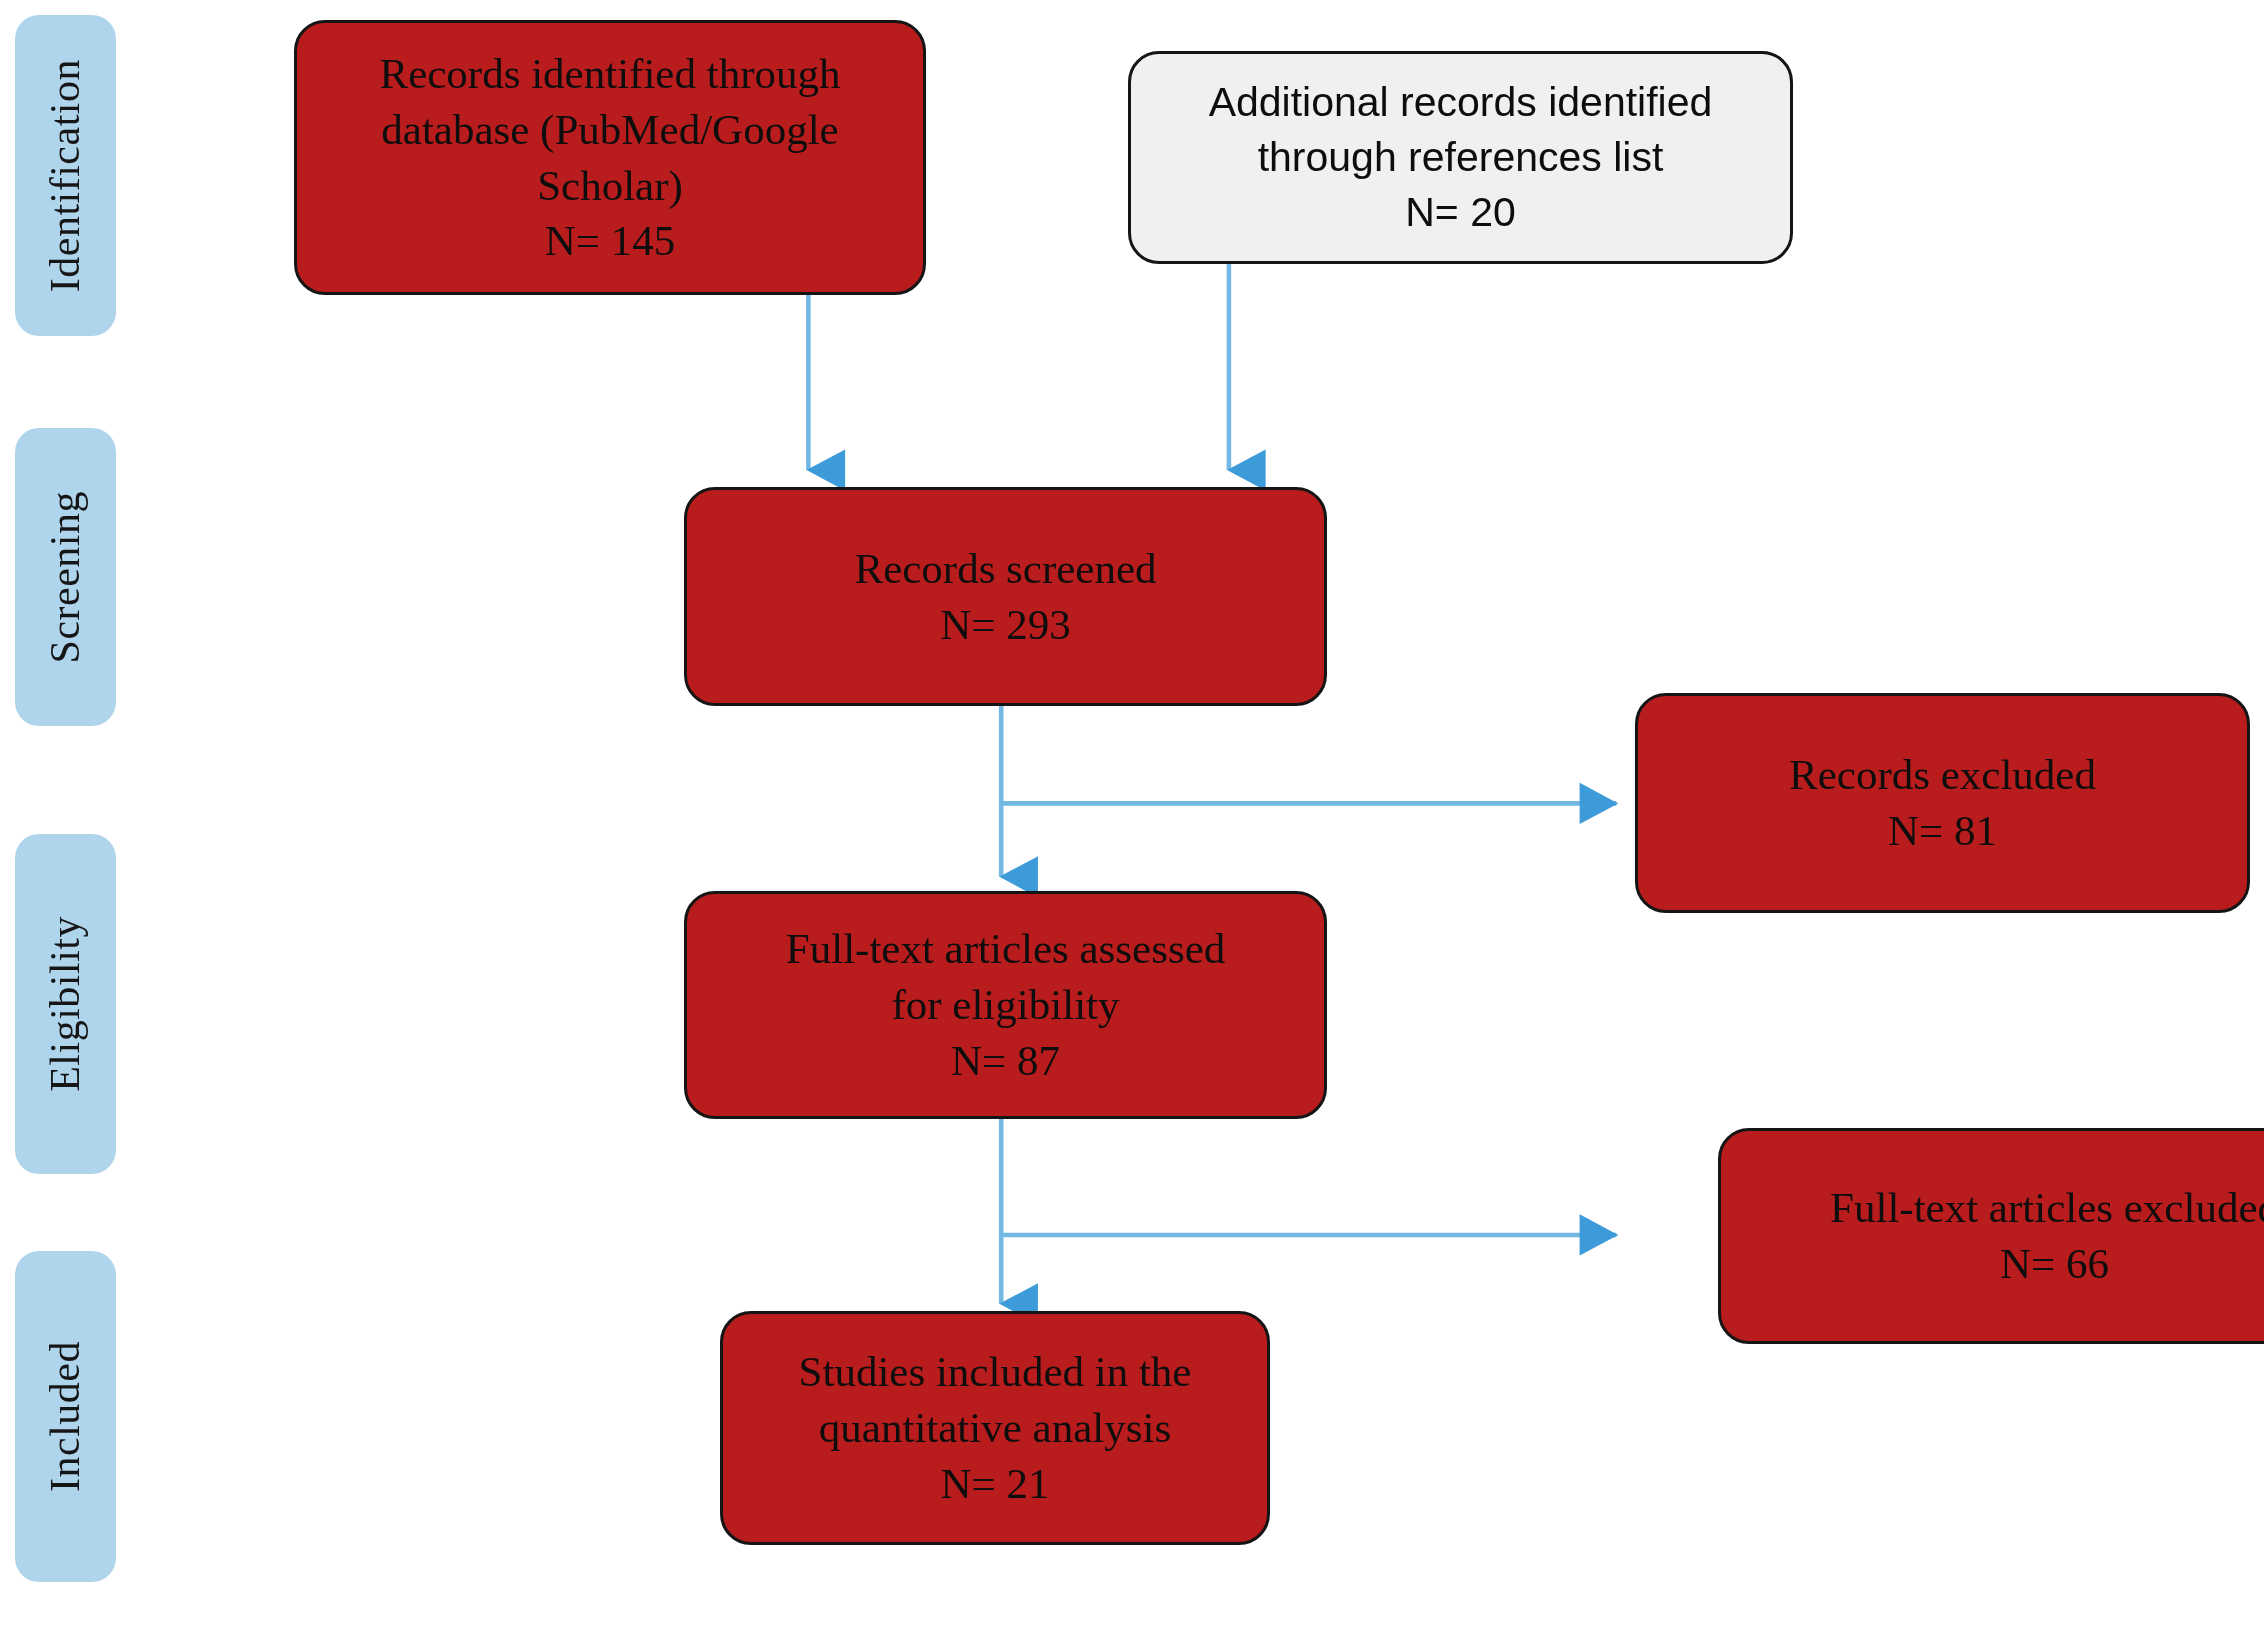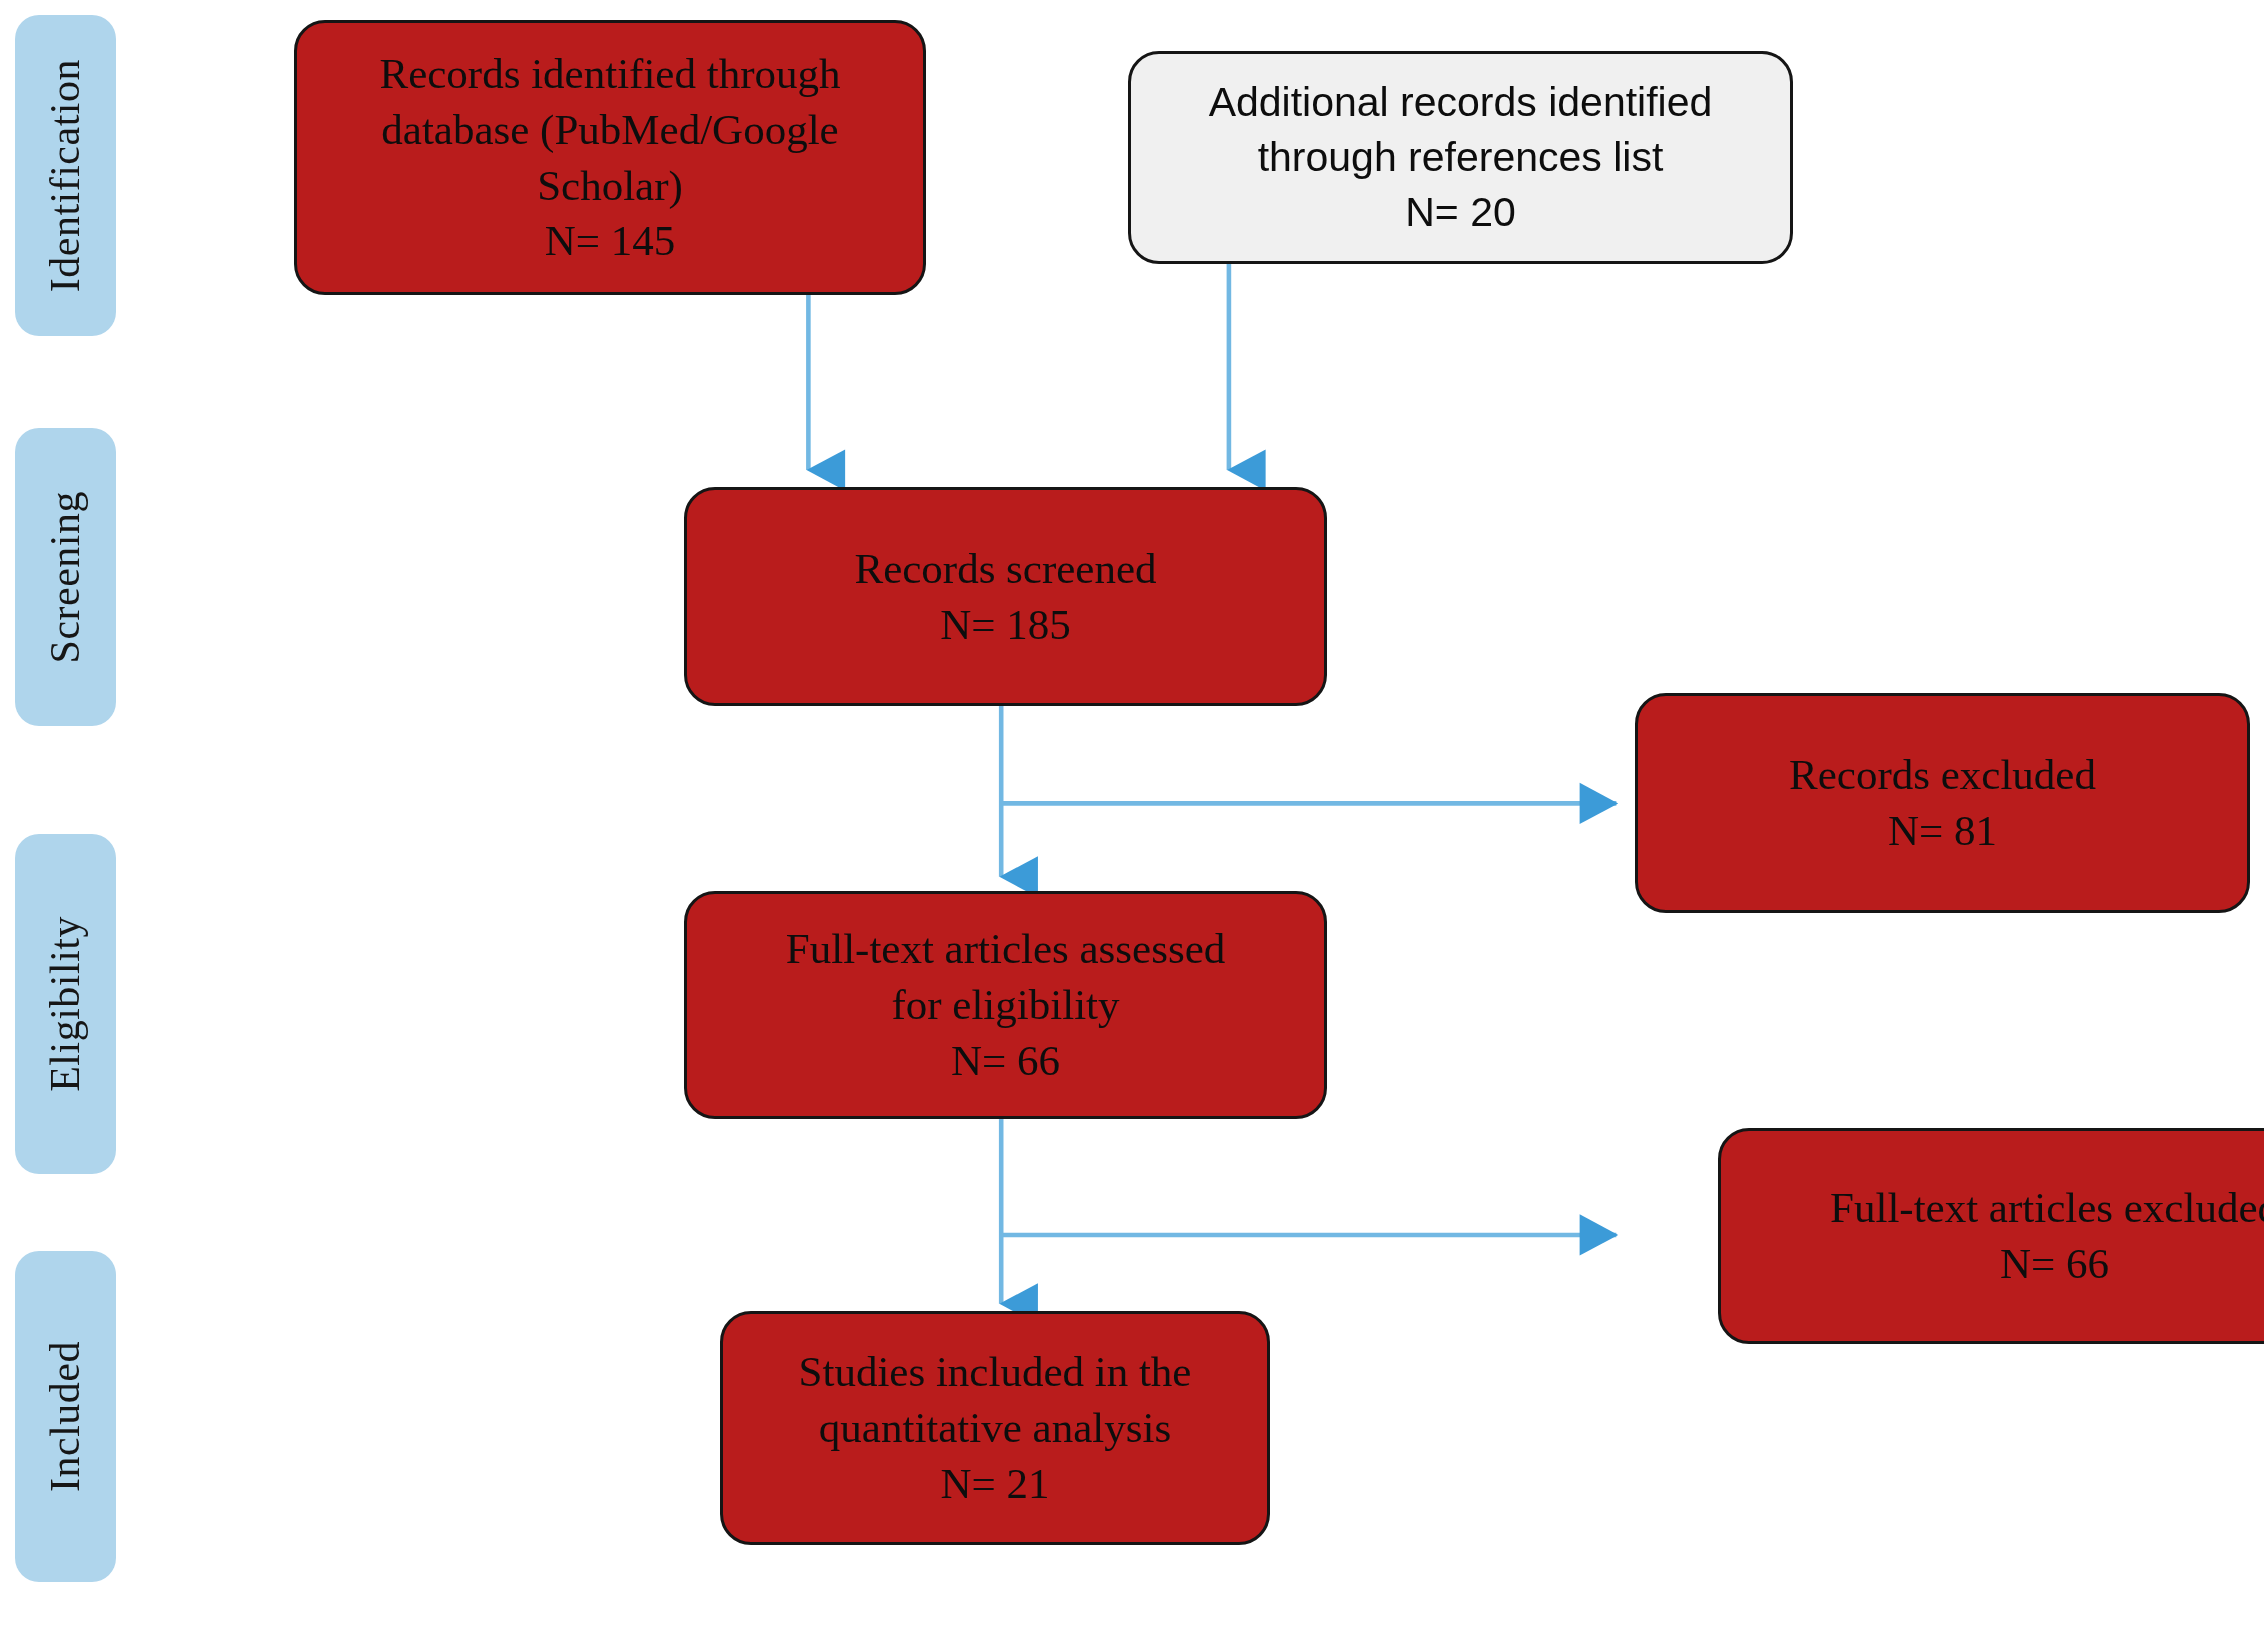--- a/index.html
+++ b/index.html
@@ -139,32 +139,32 @@
   </div>
 
   <div class="flow-box gray sans" style="left:1128px; top:51px; width:665px; height:213px;">
     <div class="box-text">Additional records identified
 through references list
 N= 20</div>
   </div>
 
   <div class="flow-box" style="left:684px; top:487px; width:643px; height:219px;">
     <div class="box-text">Records screened
-N= 185</div>
+N= 293</div>
   </div>
 
   <div class="flow-box" style="left:1635px; top:693px; width:615px; height:220px;">
     <div class="box-text">Records excluded
 N= 81</div>
   </div>
 
   <div class="flow-box" style="left:684px; top:891px; width:643px; height:228px;">
     <div class="box-text">Full-text articles assessed
 for eligibility
-N=  66</div>
+N=  87</div>
   </div>
 
   <div class="flow-box" style="left:1718px; top:1128px; width:673px; height:216px;justify-content:center;">
     <div class="box-text">Full-text articles excluded
 N= 66</div>
   </div>
 
   <div class="flow-box" style="left:720px; top:1311px; width:550px; height:234px;">
     <div class="box-text">Studies included in the
 quantitative analysis

